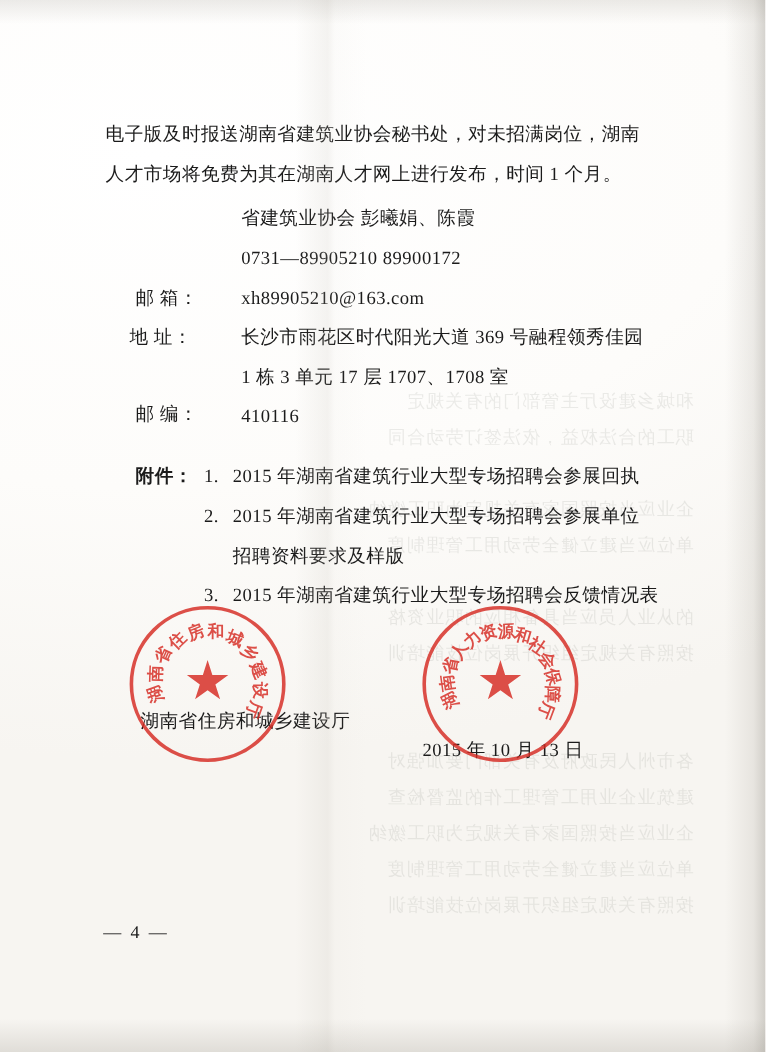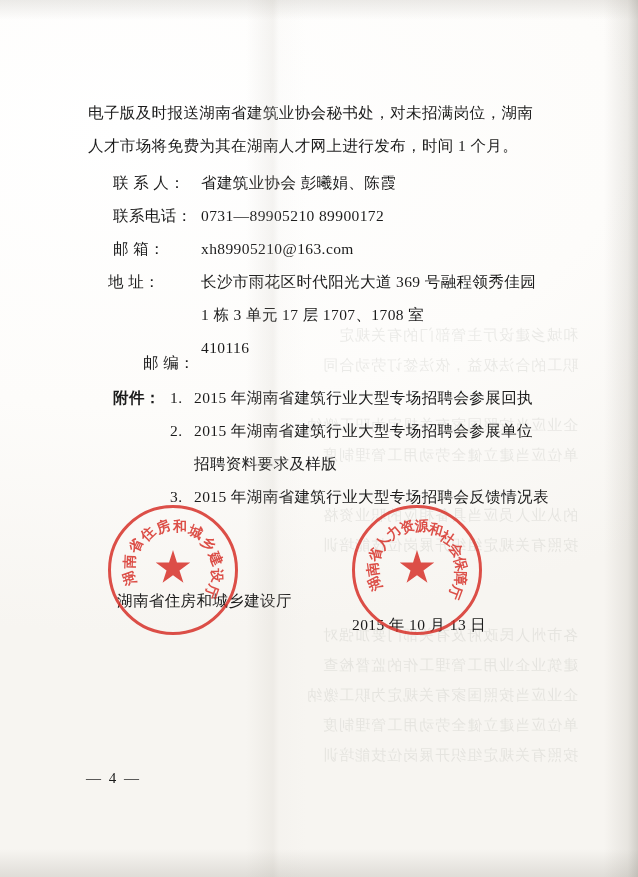--- a/index.html
+++ b/index.html
@@ -158,34 +158,32 @@
     <div style="left:60px; top:680px;">企业应当按照国家有关规定为职工缴纳</div>
     <div style="left:60px; top:710px;">单位应当建立健全劳动用工管理制度</div>
     <div style="left:60px; top:740px;">按照有关规定组织开展岗位技能培训</div>
   </div>
 
   <div class="content">
 
     <div class="para" style="left:88px; top:96px;">电子版及时报送湖南省建筑业协会秘书处，对未招满岗位，湖南</div>
     <div class="para" style="left:88px; top:129px;">人才市场将免费为其在湖南人才网上进行发布，时间 1 个月。</div>
 
-    <div class="para" style="left:113px; top:166px;">联 系 人：</div>
     <div class="para" style="left:201px; top:166px;">省建筑业协会  彭曦娟、陈霞</div>
 
-    <div class="para" style="left:113px; top:199px;">联系电话：</div>
     <div class="para" style="left:201px; top:199px;">0731—89905210    89900172</div>
 
     <div class="para" style="left:113px; top:232px;">邮    箱：</div>
     <div class="para" style="left:201px; top:232px;">xh89905210@163.com</div>
 
     <div class="para" style="left:108px; top:265px;">地    址：</div>
     <div class="para" style="left:201px; top:265px;">长沙市雨花区时代阳光大道 369 号融程领秀佳园</div>
     <div class="para" style="left:201px; top:298px;">1 栋 3 单元 17 层 1707、1708 室</div>
 
-    <div class="para" style="left:113px; top:346px;margin-left:30px;">邮    编：</div>
+    <div class="para" style="left:113px; top:329px;">邮    编：</div>
     <div class="para" style="left:201px; top:331px;">410116</div>
 
     <div class="para" style="left:113px; top:381px;font-weight:bold;">附件：</div>
     <div class="para" style="left:170px; top:381px;">1.</div>
     <div class="para" style="left:194px; top:381px;">2015 年湖南省建筑行业大型专场招聘会参展回执</div>
 
     <div class="para" style="left:170px; top:414px;">2.</div>
     <div class="para" style="left:194px; top:414px;">2015 年湖南省建筑行业大型专场招聘会参展单位</div>
     <div class="para" style="left:194px; top:447px;">招聘资料要求及样版</div>
 

